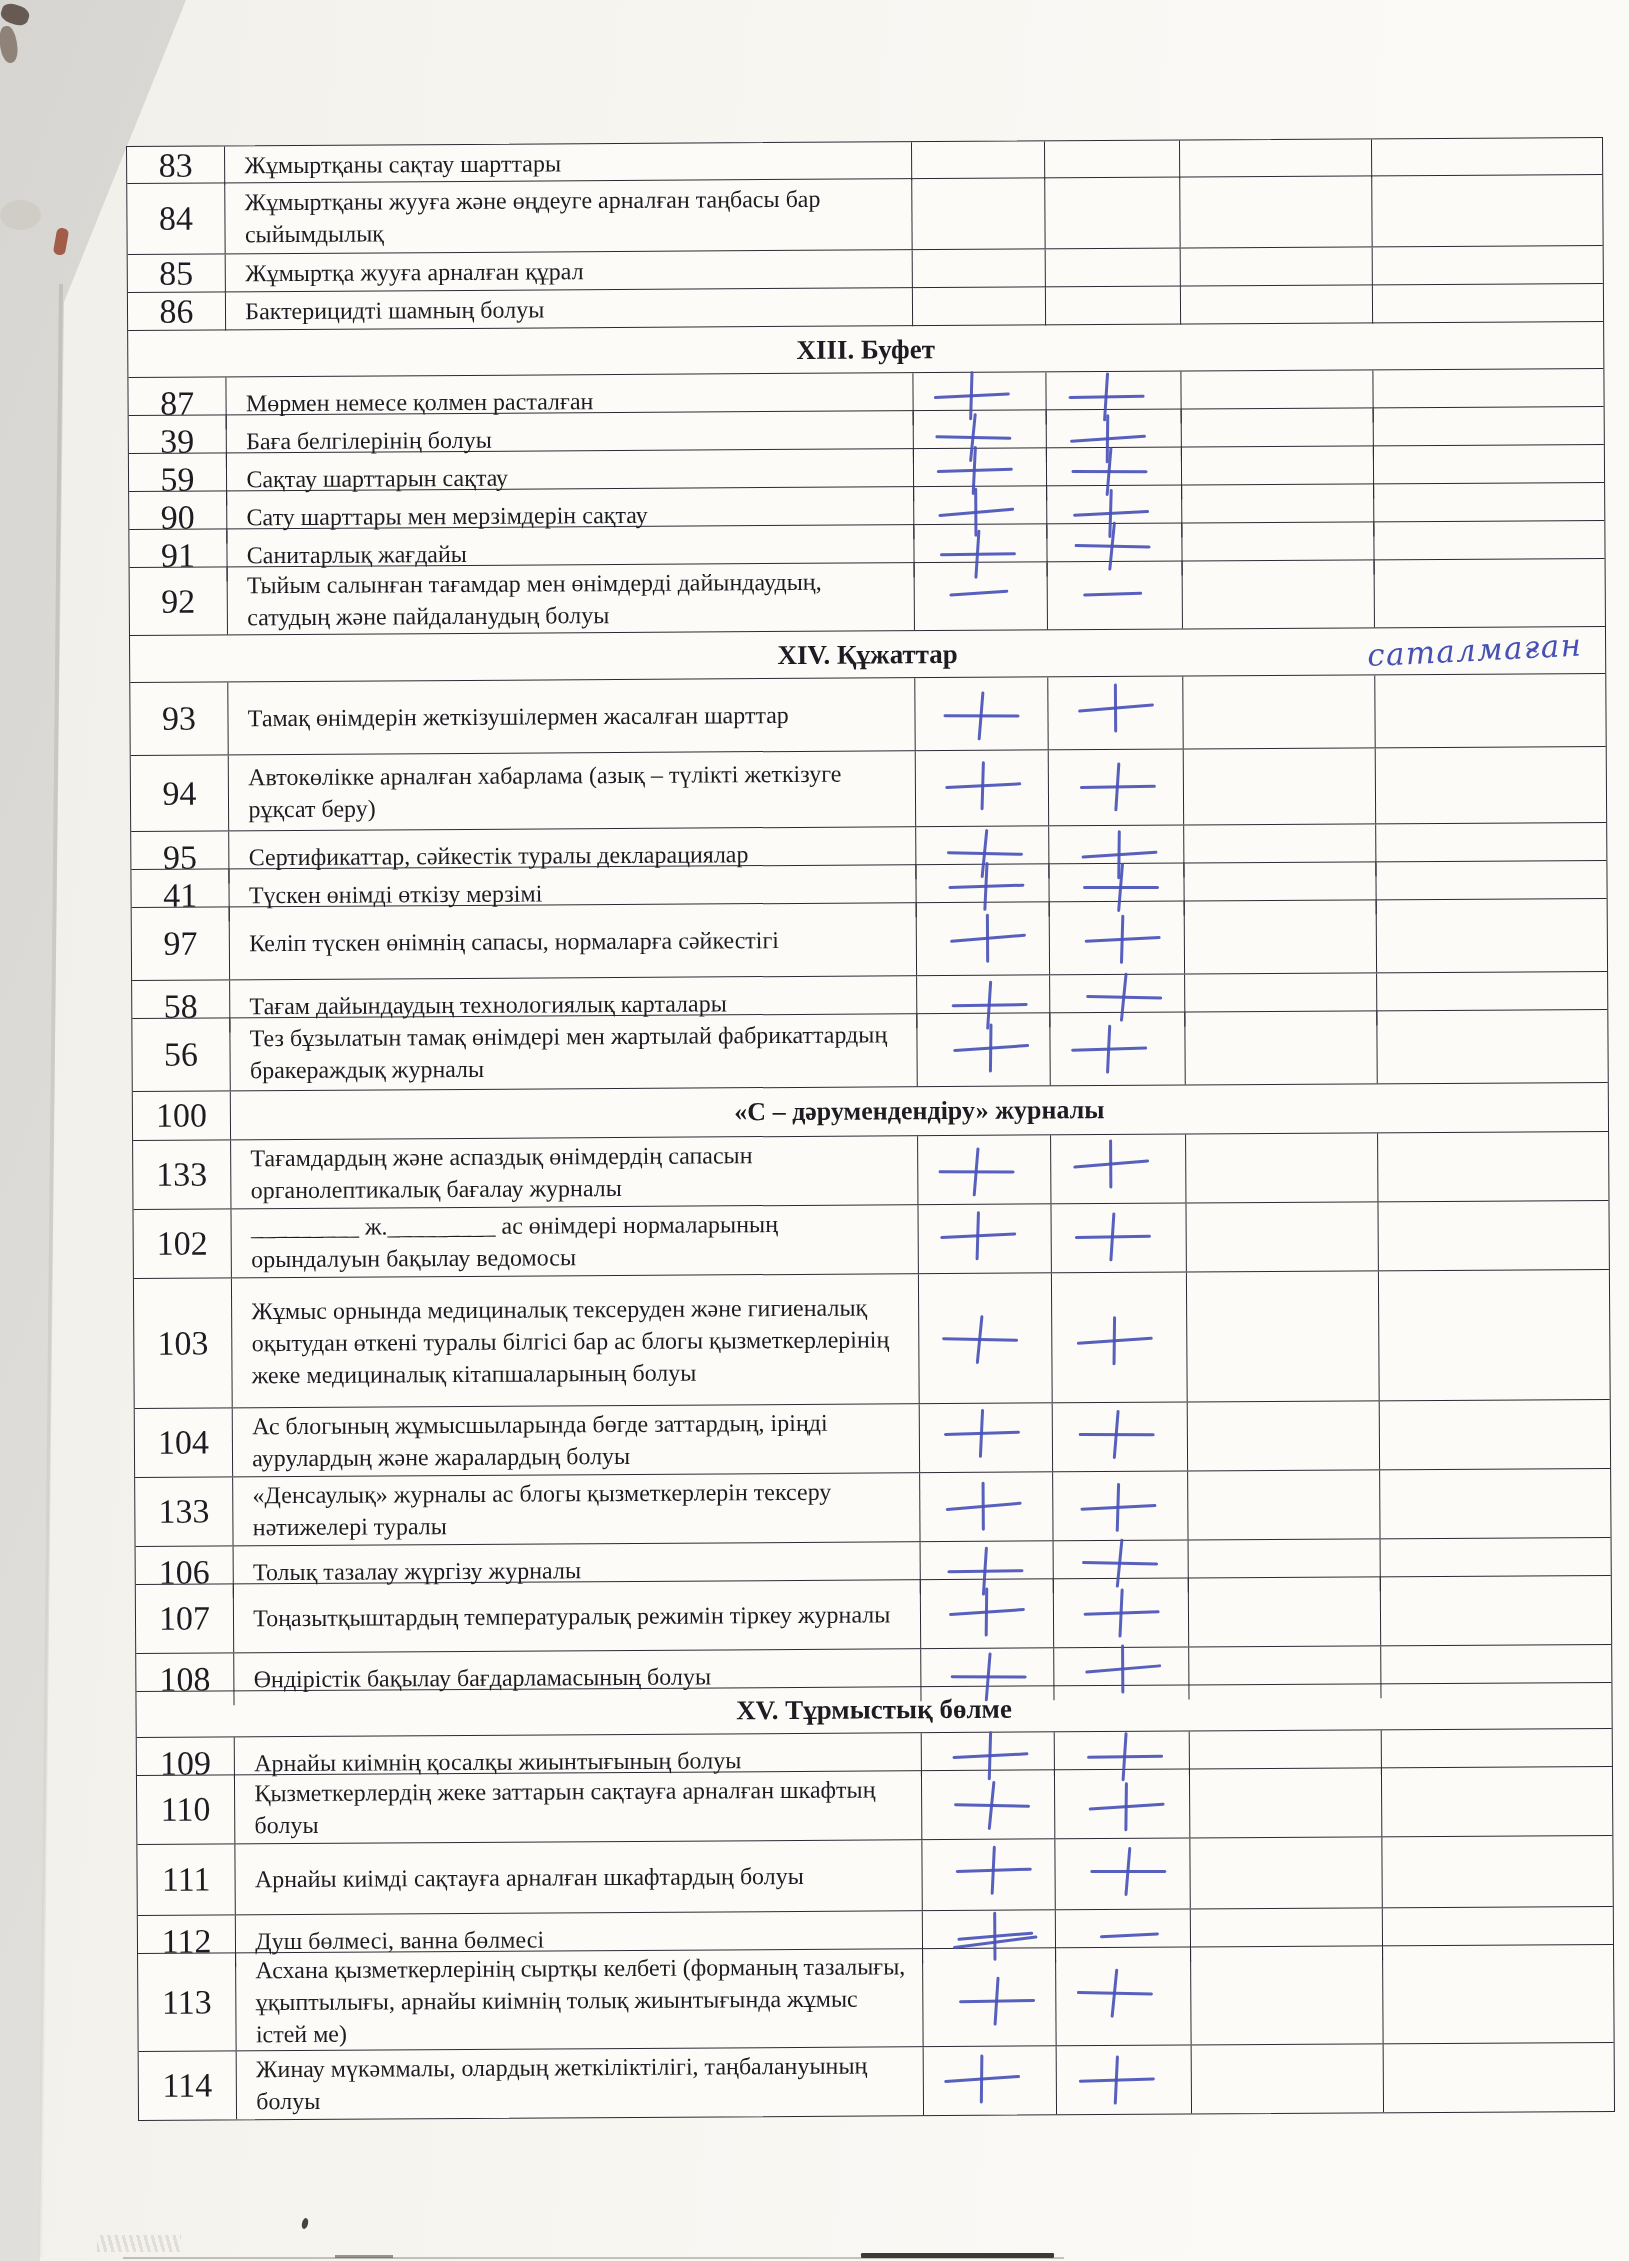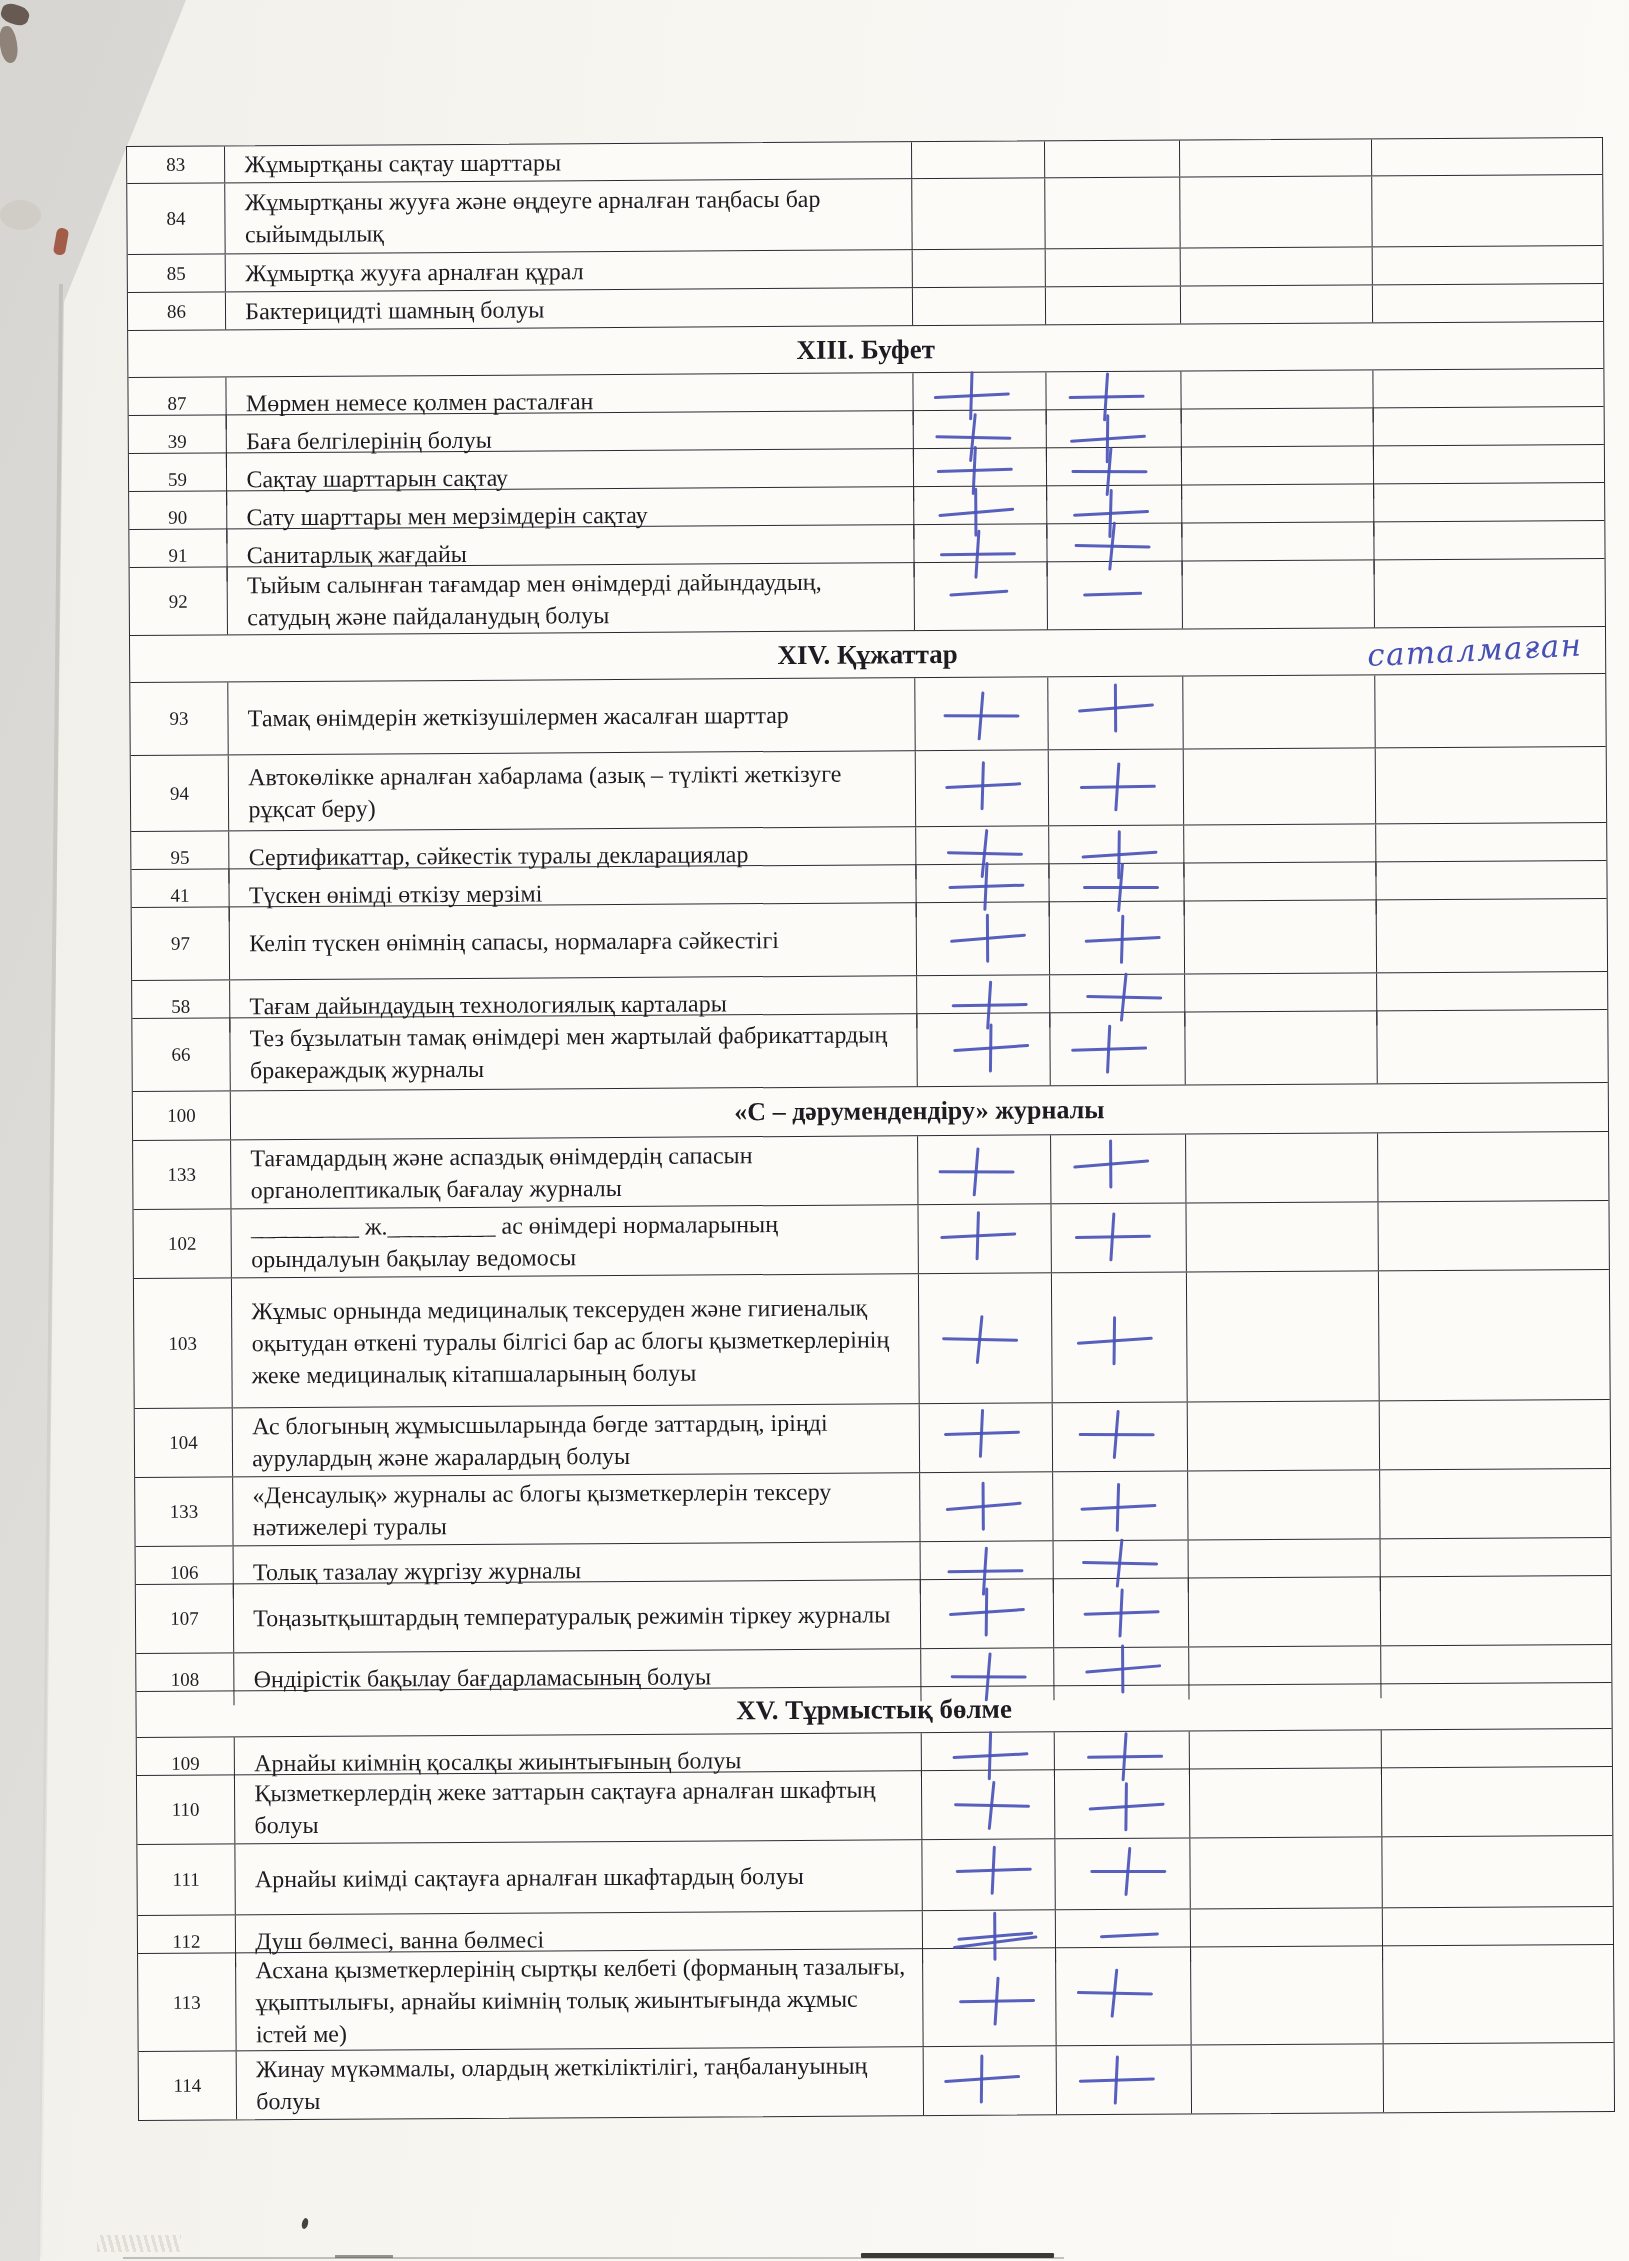--- a/index.html
+++ b/index.html
@@ -33,21 +33,21 @@
     transform:rotate(-0.35deg);transform-origin:0 0;
     background:#fcfbf7;
     box-sizing:content-box;
   }
   .t-row{display:grid;grid-template-columns:97px 687px 133px 135px 192px 230px;border-top:1.9px solid var(--line);}
   .t-row:first-child{border-top:none;}
   .t-row.section{display:flex;align-items:center;justify-content:center;}
   .t-row.merged{grid-template-columns:97px 1fr;}
   .t-cell{border-left:1.9px solid var(--line);position:relative;display:flex;align-items:center;box-sizing:border-box;overflow:visible;}
   .t-cell:first-child{border-left:none;}
-  .num{justify-content:center;font-size:19px;}
+  .num{justify-content:center;font-size:34px;}
   .desc{padding:0 7.7px 0 19.3px;font-size:24px;line-height:32px;}
   .section-title{font-weight:bold;font-size:27px;}
   .merged-title{justify-content:center;font-weight:bold;font-size:26px;}
   .check{justify-content:center;}
   
   .mark{position:relative;width:77px;height:52px;flex:none;}
   .mark div{position:absolute;background:var(--ink);border-radius:1.9px;opacity:.92;}
   .bar-h{left:0;top:24px;width:76px;height:3.2px;transform:rotate(-1.5deg);}
   .bar-v{left:36px;top:1.3px;width:3.2px;height:49px;transform:rotate(3deg);}
   .mark.minus .bar-h{width:59px;left:7.7px;top:22px;}
@@ -325,21 +325,21 @@
       <div class="t-cell check">
         <span class="mark" style="transform: translate(7px, -3.2px) rotate(3deg);">
           <div class="bar-h"></div>
           <div class="bar-v"></div>
         </span>
       </div>
       <div class="t-cell"></div>
       <div class="t-cell"></div>
     </div>
     <div class="t-row item" style="height: 72px;">
-      <div class="t-cell num">66</div>
+      <div class="t-cell num">56</div>
       <div class="t-cell desc">Тез бұзылатын тамақ өнімдері мен жартылай фабрикаттардың бракераждық журналы</div>
       <div class="t-cell check">
         <span class="mark" style="transform: translate(7.7px, -1.3px) rotate(-2deg);">
           <div class="bar-h"></div>
           <div class="bar-v"></div>
         </span>
       </div>
       <div class="t-cell check">
         <span class="mark" style="transform: translate(-8.4px, 0.6px) rotate(0deg);">
           <div class="bar-h"></div>

